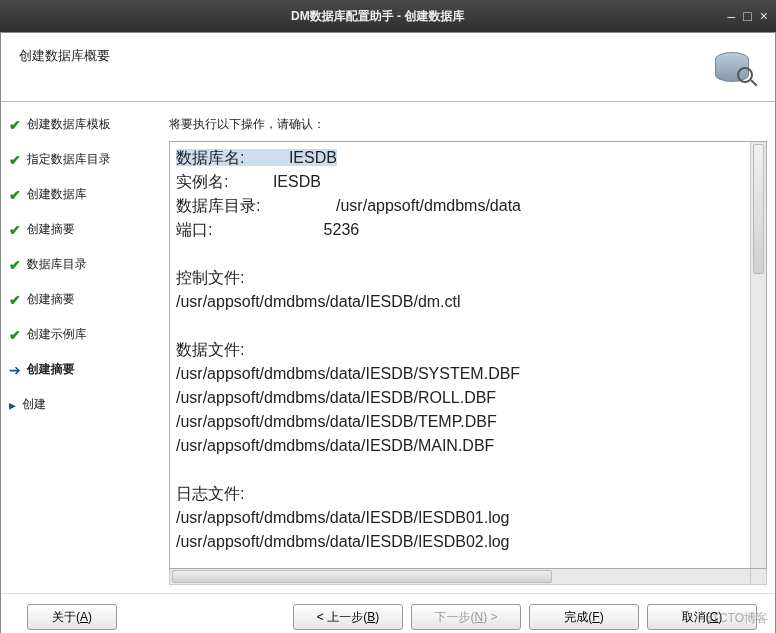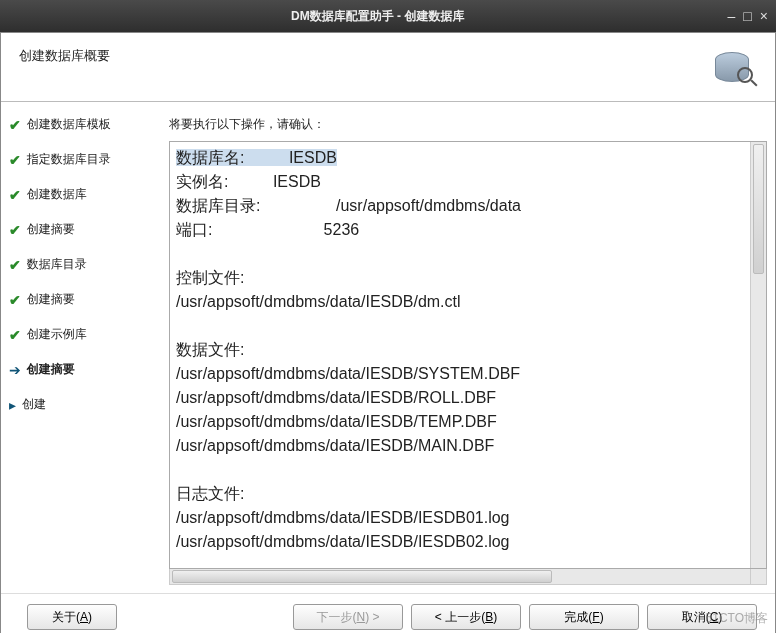--- a/index.html
+++ b/index.html
@@ -142,25 +142,25 @@
         <div class="corner"></div>
       </div>
     </div>
   </div>
 
   <div class="footer">
     <button class="btn small">
       <span>关于</span>(<span class="ul">A</span>)
     </button>
     <div class="spacer"></div>
+    <button class="btn">
+      <span>&lt; 上一步</span>(<span class="ul">B</span>)
+    </button>
     <button class="btn" disabled="">
       <span>下一步</span>(<span class="ul">N</span>)<span> &gt;</span>
-    </button>
-    <button class="btn">
-      <span>&lt; 上一步</span>(<span class="ul">B</span>)
     </button>
     <button class="btn">
       <span>完成</span>(<span class="ul">F</span>)
     </button>
     <button class="btn">
       <span>取消</span>(<span class="ul">C</span>)
     </button>
   </div>
 </div>
 

